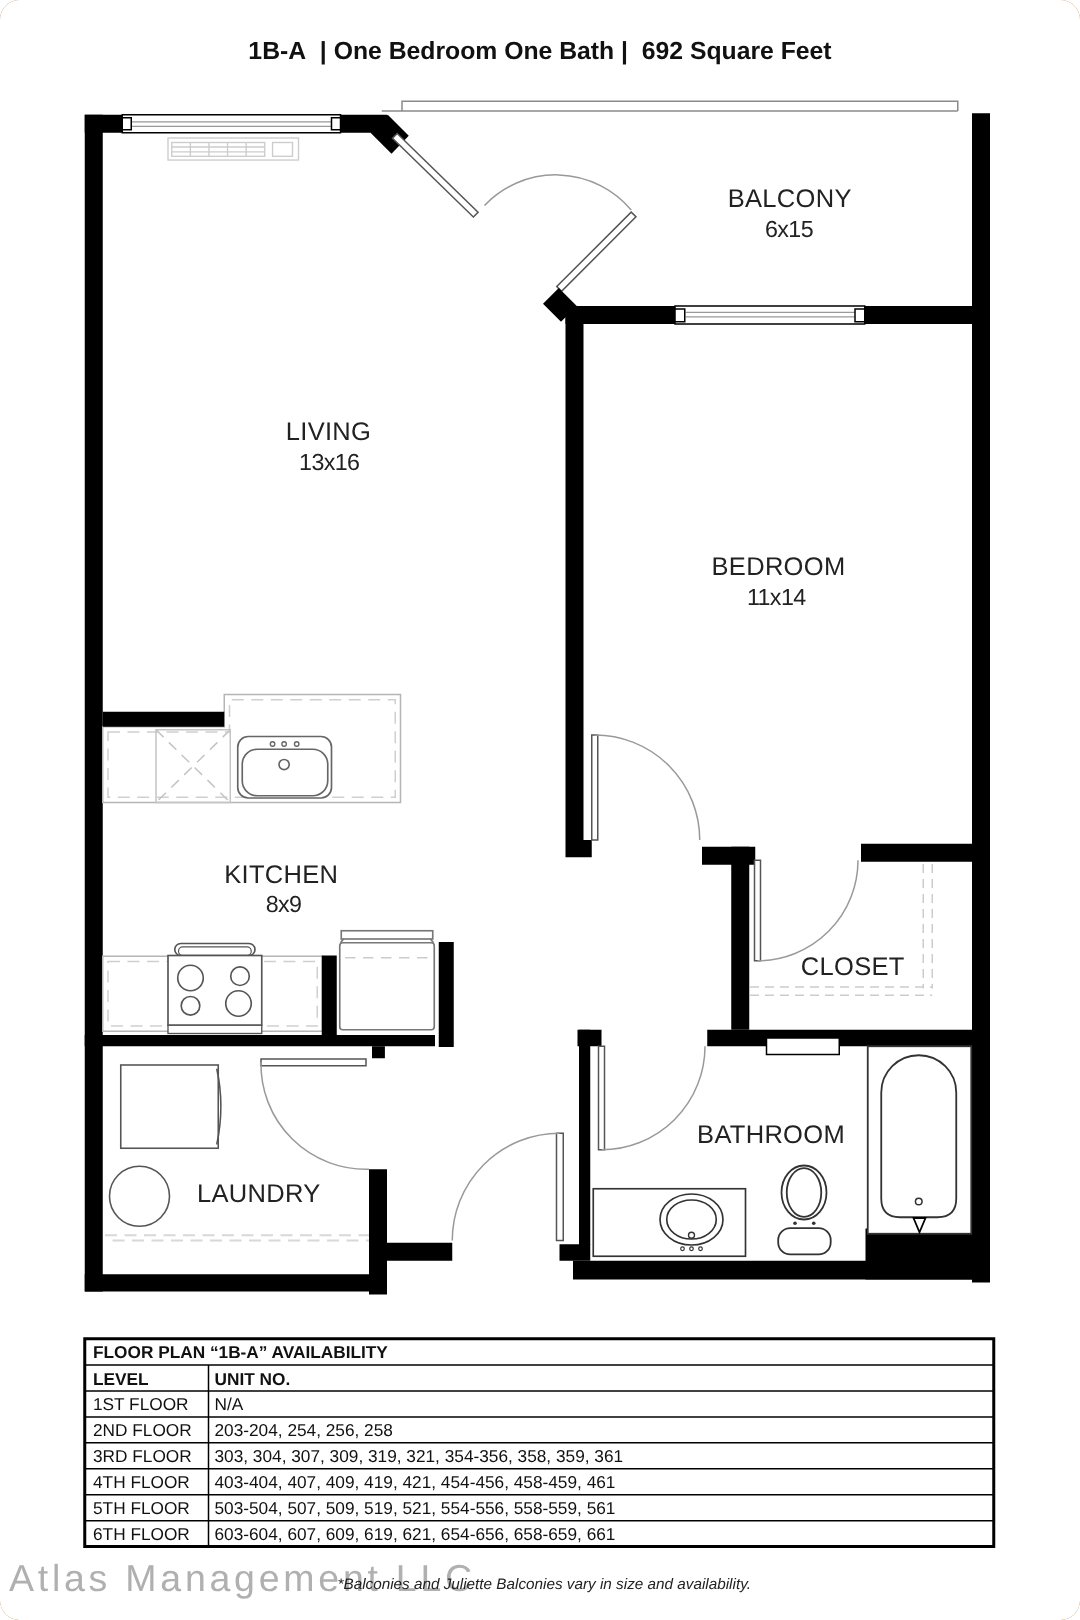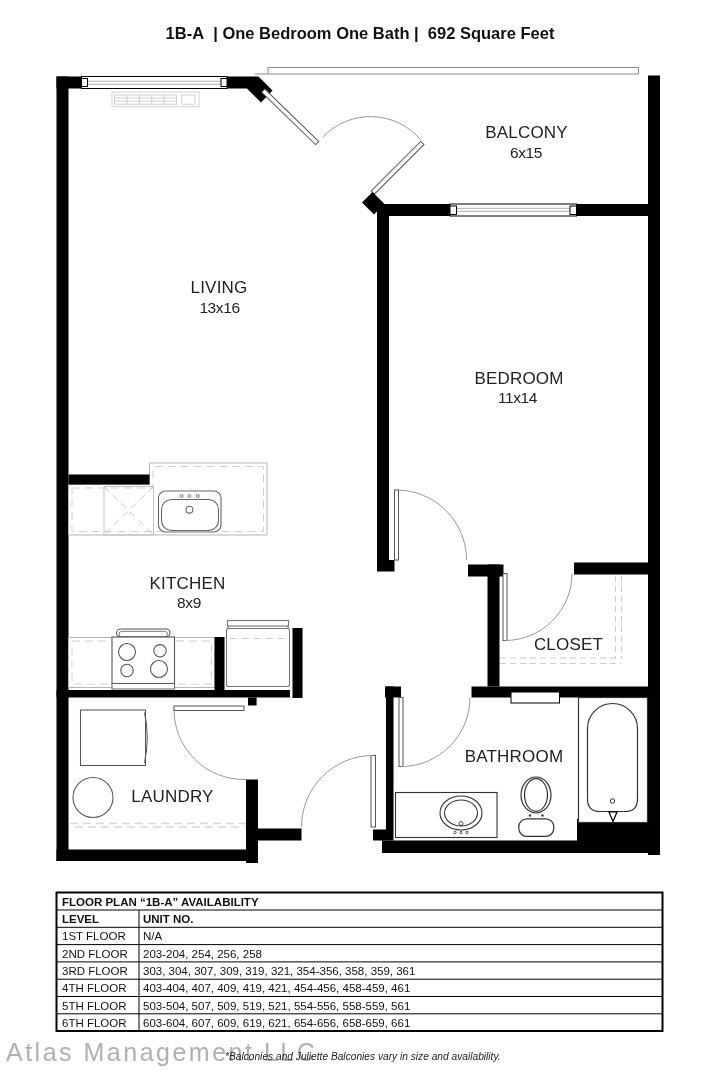--- a/index.html
+++ b/index.html
@@ -1,17 +1,17 @@
 <!DOCTYPE html>
 <html><head>
 <meta charset="utf-8">
 <style>
   html,body{margin:0;padding:0;background:#ffffff;}
   .page{position:relative;width:720px;height:1080px;background:#a16207;overflow:hidden;
-        font-family:"Liberation Sans", sans-serif;}
+        font-family:"Liberation Sans", sans-serif;border-radius:13px;}
   svg text{font-family:"Liberation Sans", sans-serif;}
 </style>
 </head>
 <body>
 <div class="page">
 <svg width="720" height="1080" viewBox="0 0 720 1080">
 <rect x="0" y="0" width="720" height="1080" fill="#ffffff"></rect>
 
 <text x="360" y="39" text-anchor="middle" font-size="16.5" font-weight="bold" fill="#111" letter-spacing="0">1B-A&nbsp;&nbsp;| One Bedroom One Bath |&nbsp;&nbsp;692 Square Feet</text>
 

